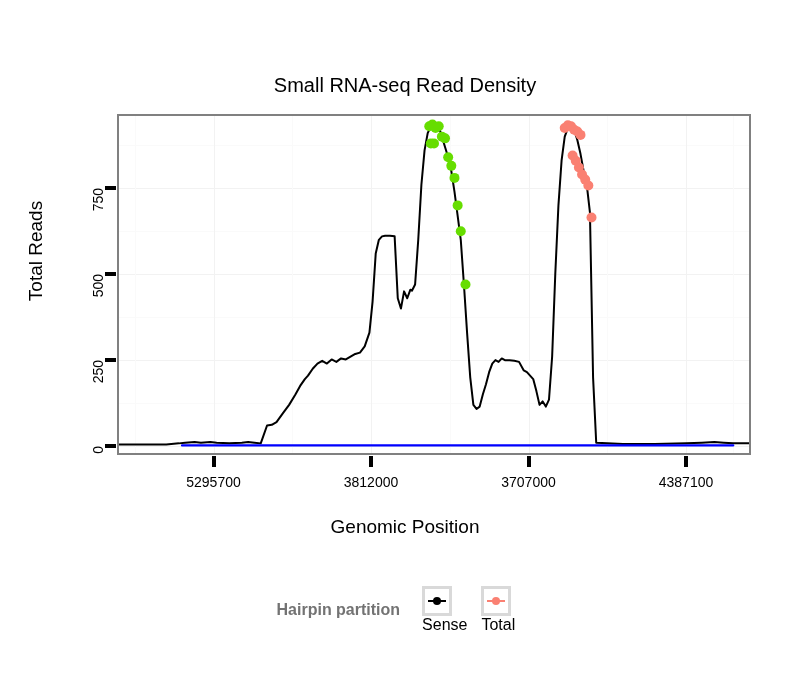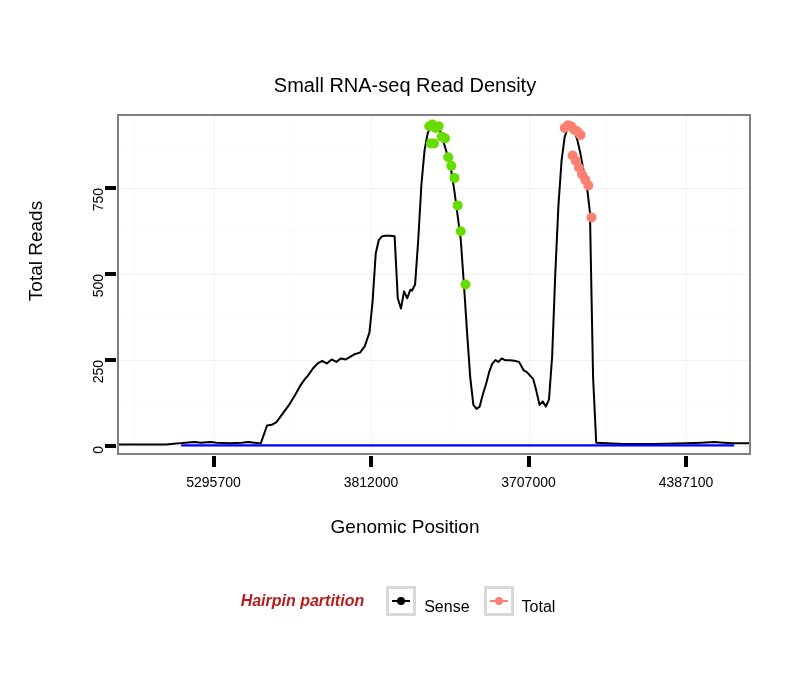--- a/index.html
+++ b/index.html
@@ -119,28 +119,28 @@
     top: 578px;
     width: 810px;
     display: flex;
     align-items: center;
     justify-content: center;
     gap: 0px;
   }
   .legend-title {
     font-size: 16px;
     font-weight: bold;
-    color: #b91c1c;
+    color: #737373;
     margin-right: 22px;
-    font-style: italic;
   }
   .legend-entry {
     display: flex;
-    align-items: flex-end;
+    align-items: flex-start;
     margin-right: 14px;
+    flex-direction: column;
   }
   .legend-key {
     width: 30px;
     height: 30px;
     background: #ffffff;
     border: 3px solid #d9d9d9;
     box-sizing: border-box;
     position: relative;
     margin-right: 8px;
   }

